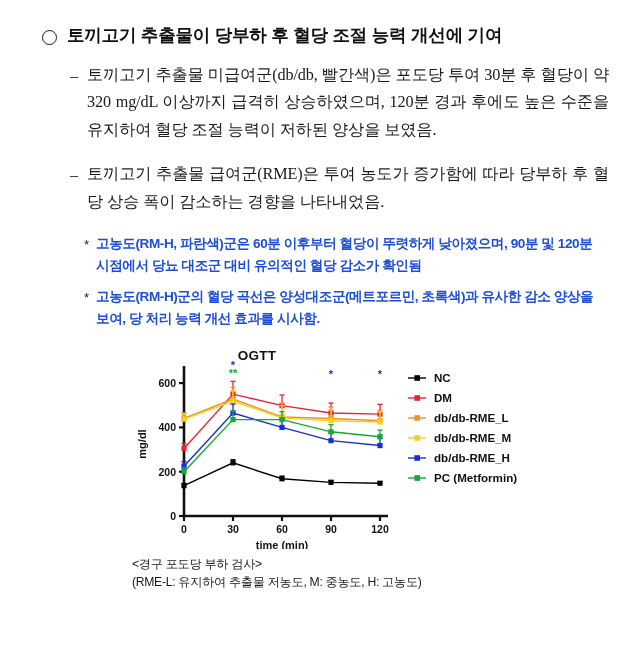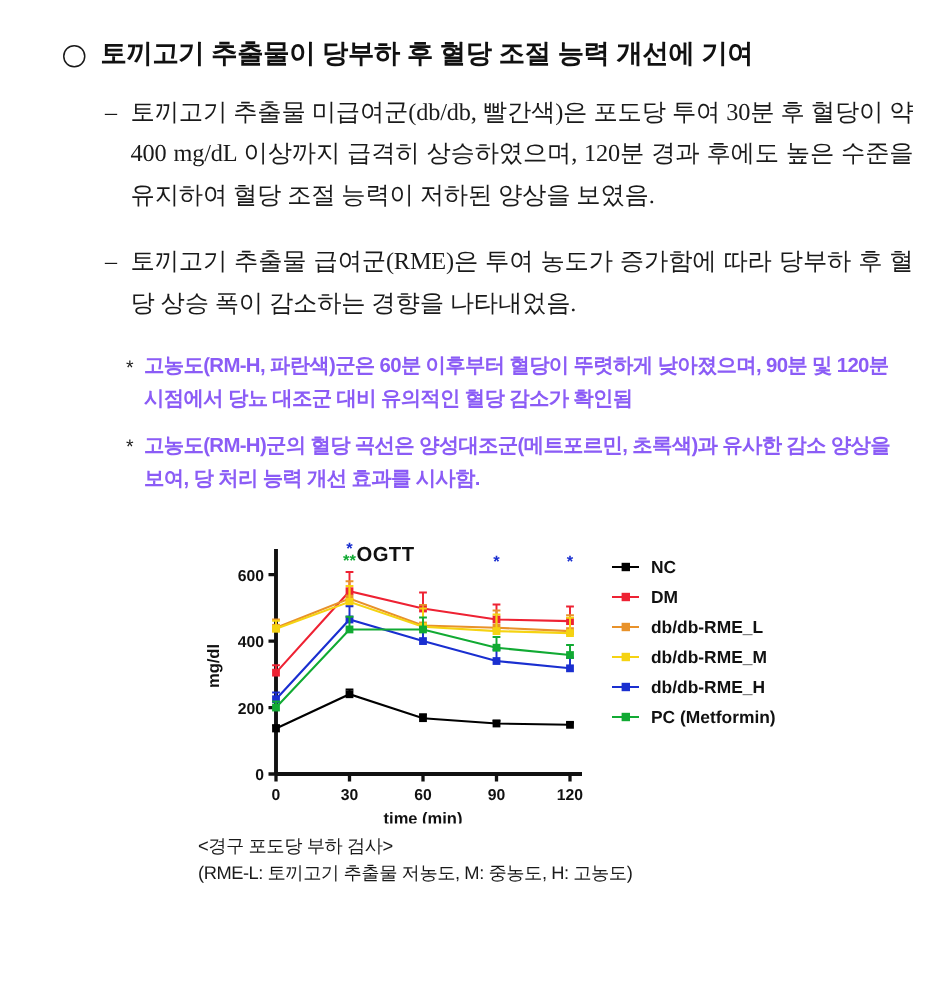--- a/index.html
+++ b/index.html
@@ -84,41 +84,41 @@
     line-height: 1.85;
     color: #1a1a1a;
   }
   .star-text {
     font-family: "Liberation Sans", "DejaVu Sans", sans-serif;
     font-size: 13.6px;
     line-height: 1.62;
     letter-spacing: -0.45px;
     font-weight: bold;
     max-width: 508px;
-    color: #8b5cf6;
+    color: #1d4ed8;
   }
   .star-text .u {
     text-underline-offset: 2px;
   }
 
   
   .figure {
     position: relative;
     margin: 14px auto 0 auto;
     width: 400px;
   }
   .chart-box {
     position: relative;
     width: 400px;
     height: 205px;
   }
   .chart-title {
     position: absolute;
     left: 0;
-    top: 18px;
+    top: 4px;
     width: 250px;
     text-align: center;
     font-family: "Liberation Sans", "DejaVu Sans", sans-serif;
     font-weight: bold;
     font-size: 13.5px;
     color: #111;
     letter-spacing: 0.3px;
   }
   .chart-svg {
     position: absolute;
@@ -140,21 +140,21 @@
 
 <div class="page">
 
   <div class="heading-row">
     <span class="bullet-circle"></span>
     <span class="heading-text">토끼고기 추출물이 당부하 후 혈당 조절 능력 개선에 기여</span>
   </div>
 
   <div class="dash-item">
     <span class="dash-mark">–</span>
-    <span class="dash-text">토끼고기 추출물 미급여군(db/db, 빨간색)은 포도당 투여 30분 후 혈당이 약 400 mg/dL 이상까지 급격히 상승하였으며, 120분 경과 후에도 높은 수준을 유지하여 혈당 조절 능력이 저하된 양상을 보였음.</span>
+    <span class="dash-text">토끼고기 추출물 미급여군(db/db, 빨간색)은 포도당 투여 30분 후 혈당이 약 320 mg/dL 이상까지 급격히 상승하였으며, 120분 경과 후에도 높은 수준을 유지하여 혈당 조절 능력이 저하된 양상을 보였음.</span>
   </div>
 
   <div class="dash-item">
     <span class="dash-mark">–</span>
     <span class="dash-text">토끼고기 추출물 급여군(RME)은 투여 농도가 증가함에 따라 당부하 후 혈당 상승 폭이 감소하는 경향을 나타내었음.</span>
   </div>
 
   <div class="star-item">
     <span class="star-mark">*</span>
     <span class="star-text"><span>고농도(RM-H, 파란색)군은 60분 이후부터 혈당이 뚜렷하게 낮아졌으며, 90분 및 120분 시점에서 당뇨 대조군 대비 유의적인 혈당 감소가 확인됨</span></span>
@@ -306,17 +306,17 @@
           <line x1="276" y1="114" x2="294" y2="114" stroke="#1a2fd0" stroke-width="1.4"></line>
           <rect x="282.4" y="111.2" width="5.6" height="5.6" fill="#1a2fd0"></rect>
           <text x="302" y="118.2" font-family="&quot;Liberation Sans&quot;, &quot;DejaVu Sans&quot;, sans-serif" font-size="11.6" font-weight="bold" fill="#111">db/db-RME_H</text>
           <line x1="276" y1="134" x2="294" y2="134" stroke="#11aa33" stroke-width="1.4"></line>
           <rect x="282.4" y="131.2" width="5.6" height="5.6" fill="#11aa33"></rect>
           <text x="302" y="138.2" font-family="&quot;Liberation Sans&quot;, &quot;DejaVu Sans&quot;, sans-serif" font-size="11.6" font-weight="bold" fill="#111">PC (Metformin)</text>
         </svg>
     </div>
     <div class="caption">
       <div>&lt;경구 포도당 부하 검사&gt;</div>
-      <div>(RME-L: 토끼고기 추출물 저농도, M: 중농도, H: 고농도)</div>
+      <div>(RME-L: 유지하여 추출물 저농도, M: 중농도, H: 고농도)</div>
     </div>
   </div>
 
 </div>
 
 </body></html>

